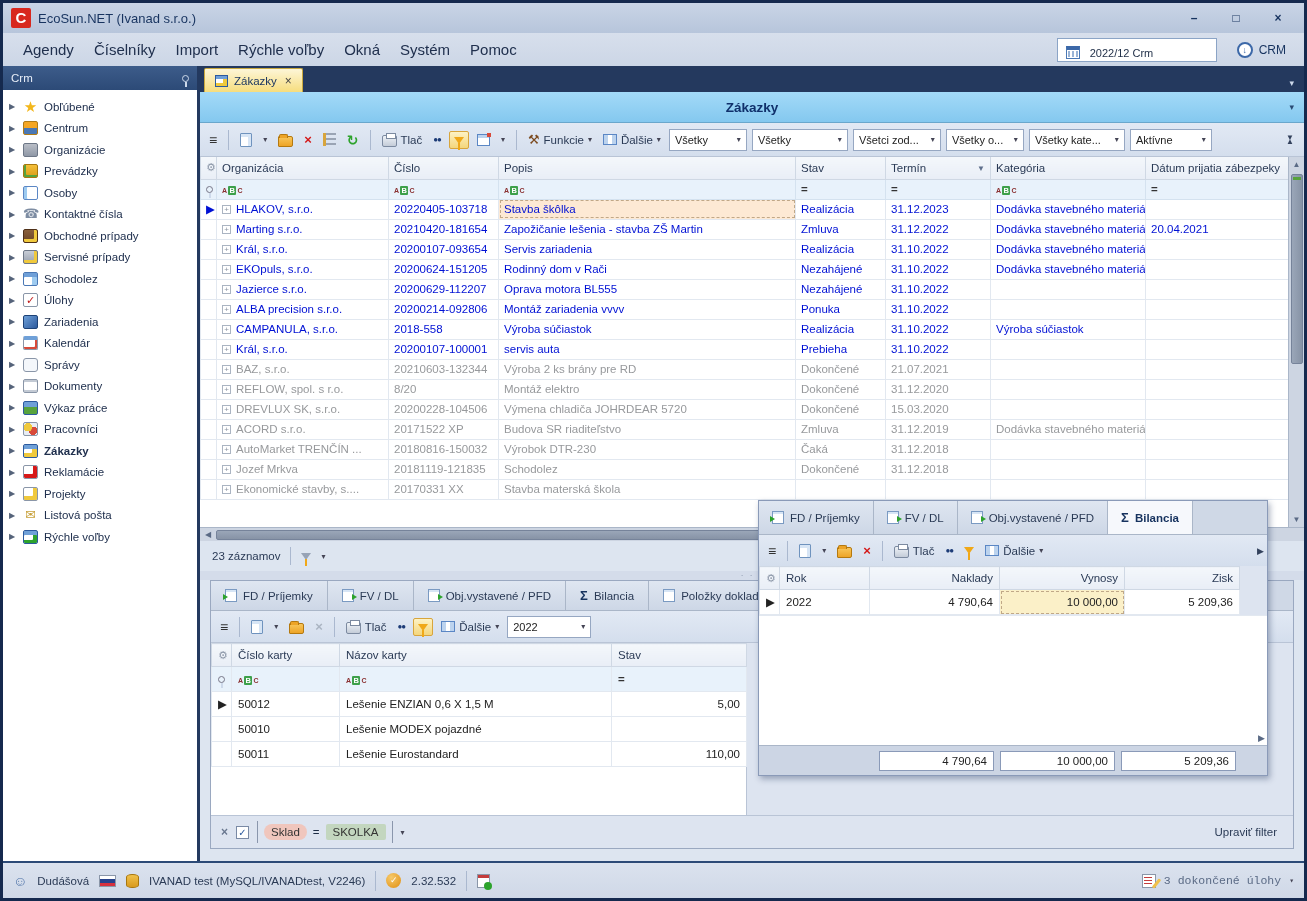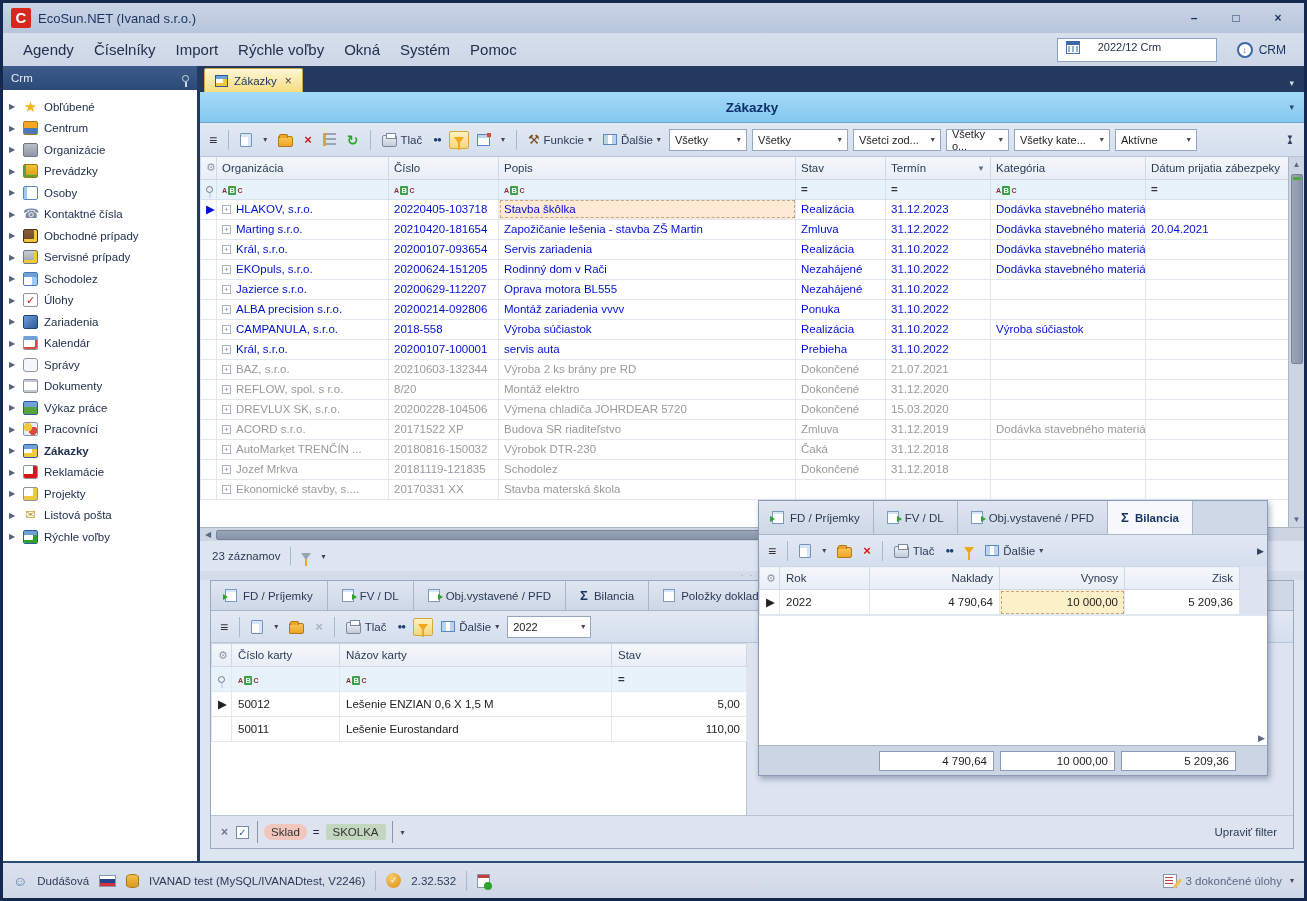--- a/index.html
+++ b/index.html
@@ -11,21 +11,21 @@
   .titlebar { height:30px; background:linear-gradient(#c9d4e6,#b7c5db); display:flex; align-items:center; padding:0 8px; flex:0 0 auto; }
   .logo { width:20px; height:20px; background:#d8281e; border-radius:2px; color:#fff; font-weight:bold; font-size:15px; text-align:center; line-height:19px; margin-right:7px; }
   .apptitle { font-size:13px; color:#17335f; }
   .wincontrols { margin-left:auto; display:flex; gap:26px; padding-right:10px; }
   .winbtn { font-size:12px; color:#17335f; font-weight:bold; cursor:default; width:16px; text-align:center; }
 
   
   .menubar { height:33px; background:linear-gradient(#d7dfec,#ccd6e6); display:flex; align-items:center; padding:0 10px; flex:0 0 auto; }
   .menuitem { padding:4px 10px; color:#20304e; font-size:15px; }
   .mb-right { margin-left:auto; display:flex; align-items:center; gap:12px; }
-  .datebox { display:flex; align-items:flex-start; background:#fff; border:1px solid #8ba4c6; padding:2px 8px; width:160px; height:24px; gap:18px; }
+  .datebox { display:flex; align-items:flex-end; background:#fff; border:1px solid #8ba4c6; padding:2px 8px; width:160px; height:24px; gap:10px; }
   .i-cal { width:14px; height:13px; background:#fff; border:1px solid #4a78b5; border-top:4px solid #3c68a8; position:relative; }
   .i-cal::after { content:""; position:absolute; left:1px; top:1px; right:1px; bottom:1px; background:repeating-linear-gradient(90deg,#9ab4d6 0 2px,transparent 2px 4px); }
   .crmbtn { display:flex; align-items:center; gap:6px; padding:2px 8px; color:#17335f; font-size:12px; }
   .i-circlearrow { width:16px; height:16px; border-radius:50%; background:#fff; border:2px solid #3c68a8; color:#3c68a8; font-size:9px; text-align:center; line-height:12px; font-weight:bold; }
 
   
   .bodyrow { flex:1 1 auto; display:flex; min-height:0; background:#23395f; }
 
   
   .sidebar { width:197px; flex:0 0 auto; display:flex; flex-direction:column; border-right:3px solid #23395f; }
@@ -171,21 +171,21 @@
 
   
   .statusbar { height:37px; background:linear-gradient(#dbe2ee,#cfd8e7); border-top:2px solid #2c4a77; display:flex; align-items:center; padding:0 10px; gap:10px; flex:0 0 auto; font-size:11.5px; color:#2a3a55; }
   .sb-sep { width:1px; height:20px; background:#aab8cf; }
   .i-user { color:#4a6fa5; font-size:14px; }
   .flag { width:17px; height:12px; border:1px solid #8a96a8; background:linear-gradient(#fff 33%,#26418c 33% 66%,#d6303e 66%); }
   .i-db { width:13px; height:14px; background:linear-gradient(#f0c14b,#d89a1e); border:1px solid #a8770e; border-radius:6px/3px; }
   .i-okbadge { width:15px; height:15px; border-radius:50%; background:radial-gradient(circle at 35% 30%,#f6c96a,#e08e10); color:#fff; font-size:9px; text-align:center; line-height:15px; font-weight:bold; }
   .i-calcok { width:13px; height:14px; background:#fff; border:1px solid #8a96a8; box-shadow:inset 0 3px 0 #c43c3c; position:relative; }
   .i-calcok::after { content:""; position:absolute; right:-3px; bottom:-3px; width:8px; height:8px; border-radius:50%; background:#2da32c; }
-  .sb-right { margin-left:auto; display:flex; align-items:center; gap:8px; color:#5a6a85; }
+  .sb-right { margin-left:auto; display:flex; align-items:center; gap:8px; color:#5a6a85;font-family:Liberation Mono, monospace; }
   .i-note { width:14px; height:14px; background:#fff; border:1px solid #8a96a8; position:relative; }
   .i-note::before { content:""; position:absolute; left:1px; top:2px; width:8px; height:1.5px; background:#c43c3c; box-shadow:0 3px 0 #c43c3c, 0 6px 0 #c43c3c; }
   .i-note::after { content:""; position:absolute; right:-3px; bottom:-2px; width:3px; height:11px; background:#f0c14b; transform:rotate(40deg); border-radius:1px; }
 </style>
 </head>
 <body>
 
 <div class="window">
 
   <div class="titlebar">
@@ -404,21 +404,21 @@
             <span class="i-drop">▾</span>
           </span>
         <span class="combo" style="width:96px">
             <span>Všetky</span>
             <span class="i-drop">▾</span>
           </span>
         <span class="combo" style="width:88px">
             <span>Všetci zod...</span>
             <span class="i-drop">▾</span>
           </span>
-        <span class="combo" style="width:63px">
+        <span class="combo" style="width:78px">
             <span>Všetky o...</span>
             <span class="i-drop">▾</span>
           </span>
         <span class="combo" style="width:96px">
             <span>Všetky kate...</span>
             <span class="i-drop">▾</span>
           </span>
         <span class="combo" style="width:82px">
             <span>Aktívne</span>
             <span class="i-drop">▾</span>
@@ -740,20 +740,26 @@
               <td><span class="eq">=</span></td>
             </tr>
             <tr>
                   <td class="mk">▶</td>
                   <td>50012</td>
                   <td>Lešenie ENZIAN 0,6 X 1,5 M</td>
                   <td class="num">5,00</td>
                 </tr>
             <tr>
                   <td class="mk"></td>
+                  <td>50010</td>
+                  <td>Lešenie MODEX pojazdné</td>
+                  <td class="num"></td>
+                </tr>
+            <tr>
+                  <td class="mk"></td>
                   <td>50011</td>
                   <td>Lešenie Eurostandard</td>
                   <td class="num">110,00</td>
                 </tr>
           </tbody>
             </table>
         </div>
         <div class="bfill"></div>
         <div class="filterbar">
           <span class="fx">×</span>

